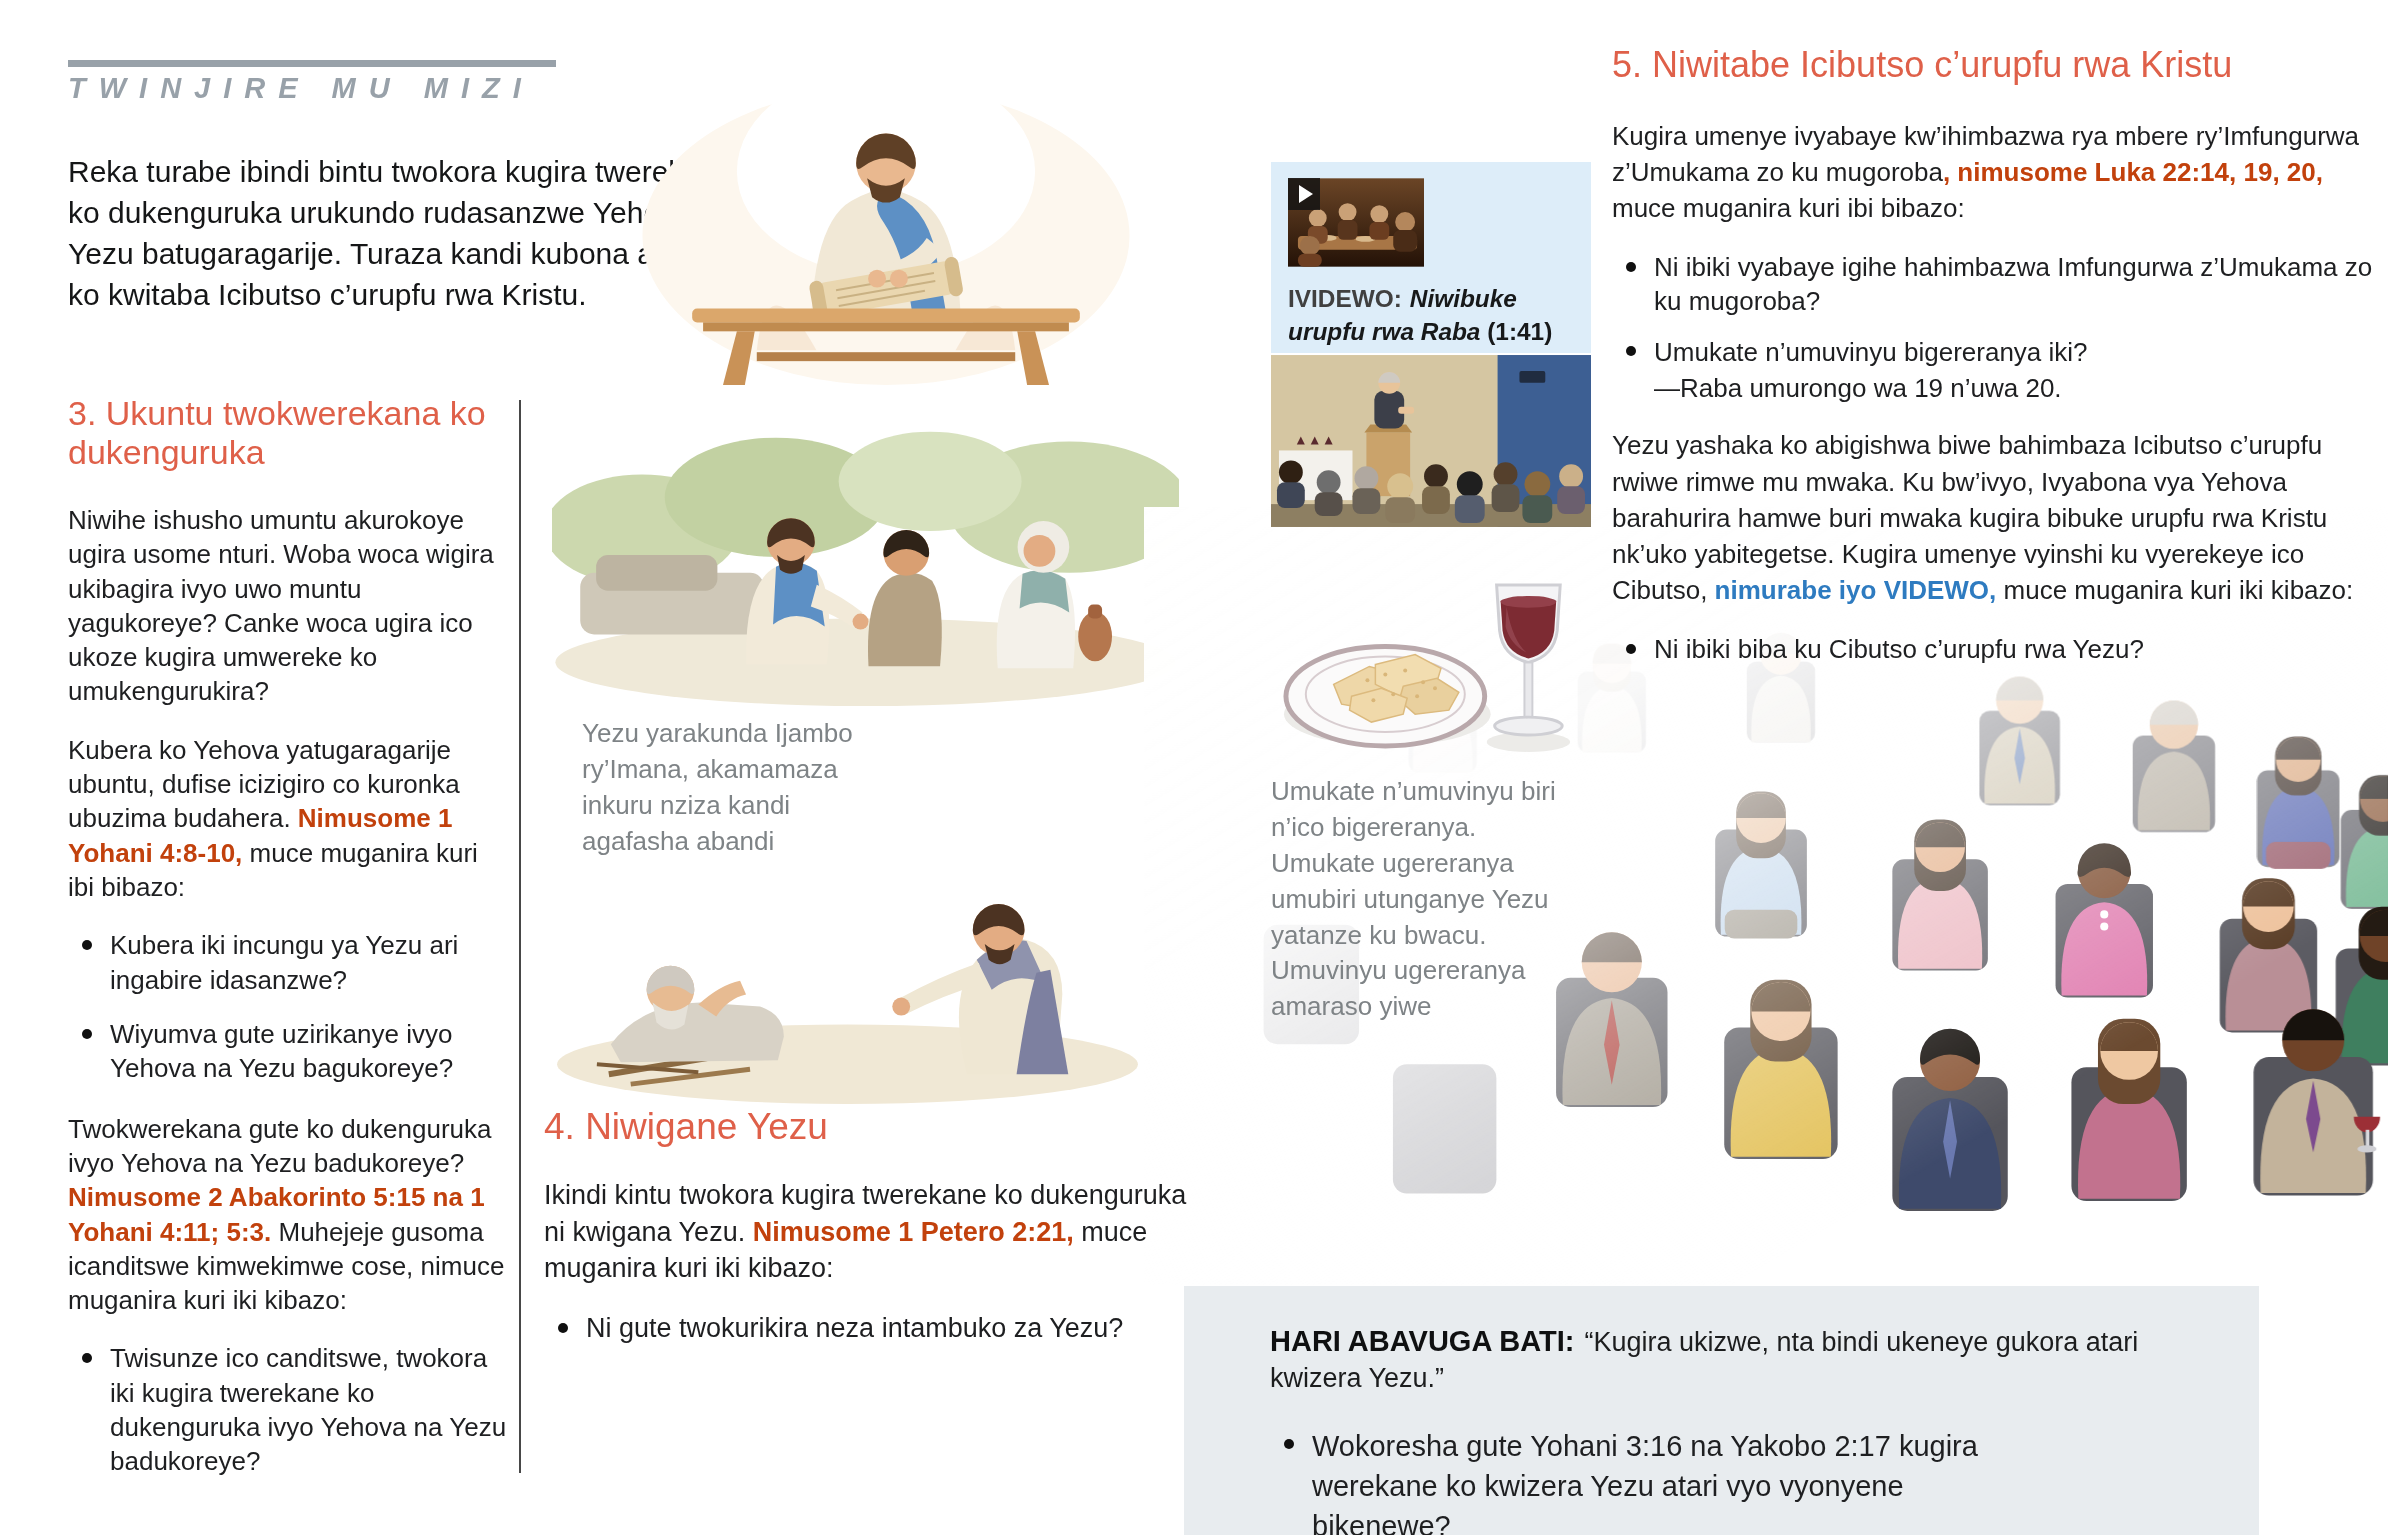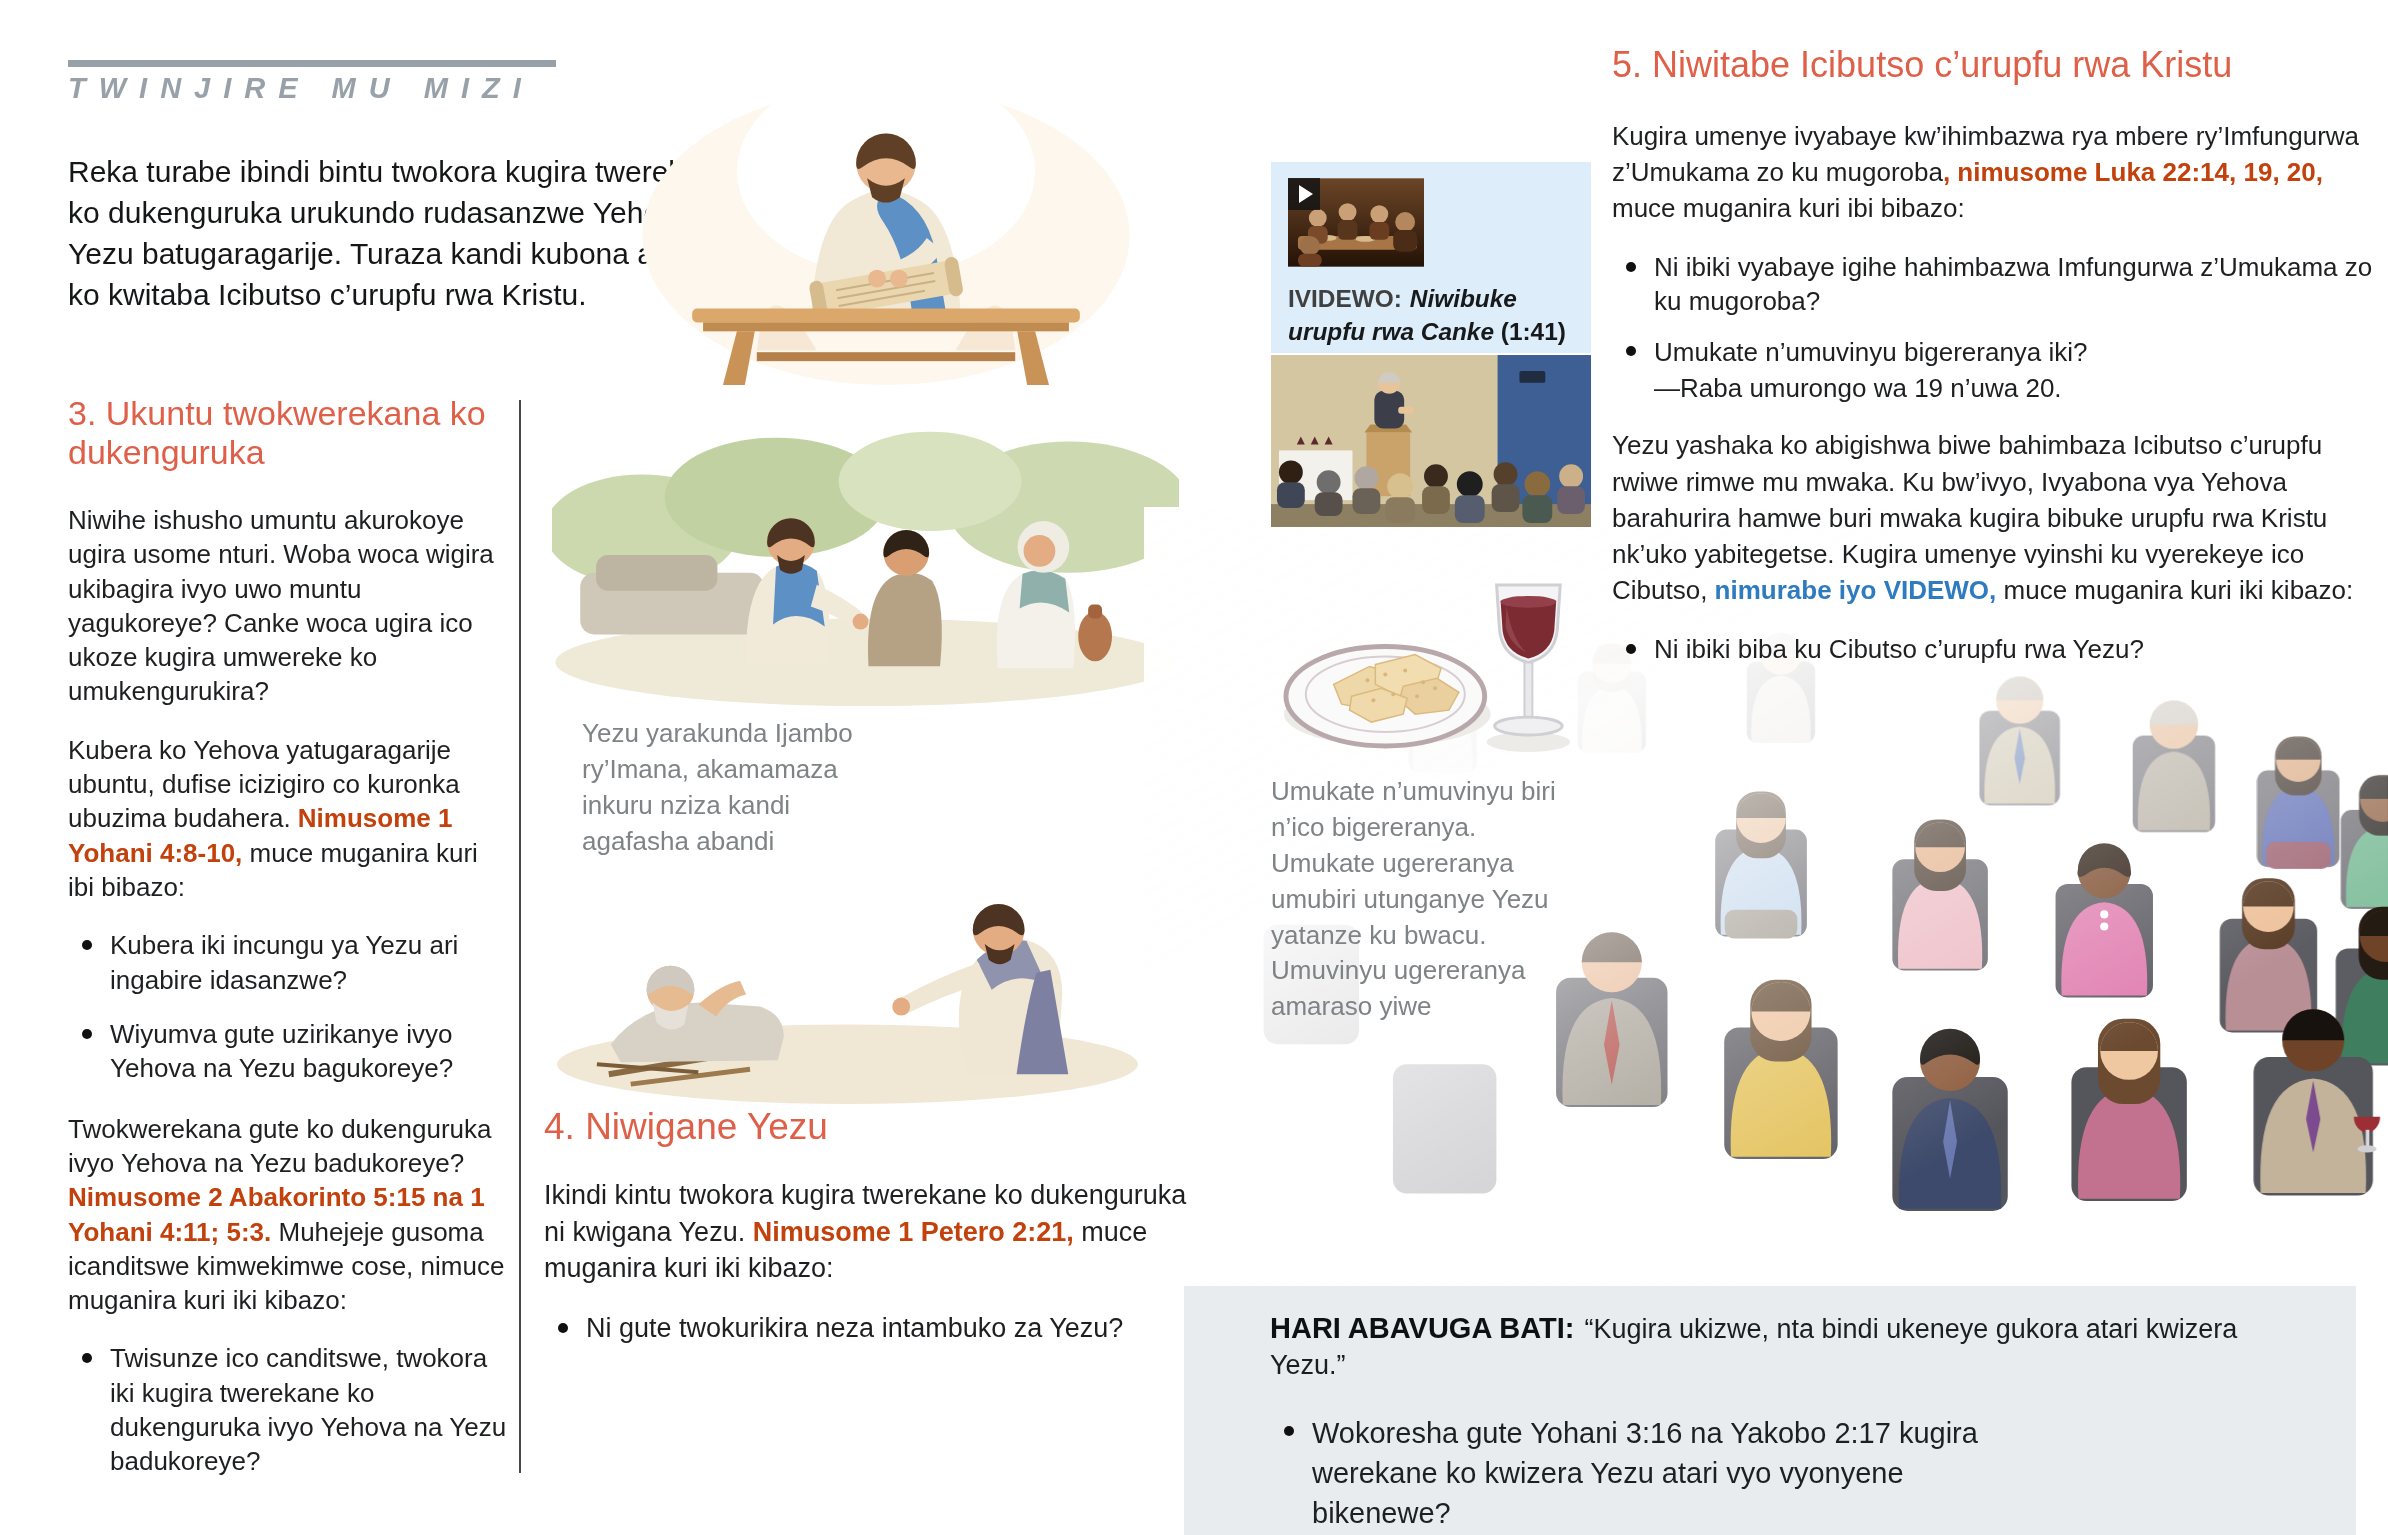--- a/index.html
+++ b/index.html
@@ -56,21 +56,21 @@
   .vtitle { font-style:italic; }
 
   .meeting-photo { left:1271px; top:355px; width:320px; height:172px; z-index:3; }
   .emblems { left:1276px; top:545px; width:318px; height:224px; z-index:3; }
   .emblem-caption { left:1271px; top:774px; width:300px; font-size:26px; line-height:1.38; color:#7e8386; z-index:3; }
 
   
   .congregation { left:1144px; top:507px; width:1244px; height:778px; z-index:0; }
 
   
-  .claim-box { left:1184px; top:1286px; width:1172px; height:250px; background:#e8ecef; z-index:2; padding:24px 60px 0 86px; }
+  .claim-box { left:1184px; top:1286px; width:1075px; height:250px; background:#e8ecef; z-index:2; padding:37px 60px 0 86px; }
   .claim-line { font-size:27px; line-height:1.3; color:#1c1d1e; }
   .claim-label { font-weight:700; font-size:29px; margin-right:10px; color:#0f1011; }
   .claim-box .bullets { margin-top:30px; width:776px; }
   .claim-box .bullets li { font-size:29px; line-height:1.38; margin-bottom:0; }
 
   svg { display:block; }
 </style>
 </head>
 <body>
 
@@ -213,21 +213,21 @@
       <circle cx="118" cy="44" r="10" fill="#b4875c"></circle>
         <rect x="106" y="52" width="24" height="22" rx="7" fill="#4a2c17"></rect>
       <circle cx="22" cy="68" r="10" fill="#9c7049"></circle>
         <rect x="10" y="76" width="24" height="13" rx="6" fill="#6e3f22"></rect>
     </svg>
     <div class="play-btn">
         <div class="play-tri"></div>
       </div>
   </div>
   <div class="vcap">
-    <span class="vlabel">IVIDEWO:</span><span class="vtitle">Niwibuke urupfu rwa Canke</span> <span>(1:41)</span>
+    <span class="vlabel">IVIDEWO:</span><span class="vtitle">Niwibuke urupfu rwa Raba</span> <span>(1:41)</span>
   </div>
 </div>
 
 <svg class="abs meeting-photo" viewBox="0 0 322 173">
   <rect width="322" height="173" fill="#d5c6a2"></rect>
   <rect x="228" y="0" width="94" height="173" fill="#3d5f93"></rect>
   <rect x="250" y="16" width="26" height="12" rx="2" fill="#202c40"></rect>
   <rect x="0" y="150" width="322" height="23" fill="#8d7f62"></rect>
   <rect x="8" y="96" width="74" height="50" fill="#f3f1ec"></rect>
   <path d="M26,90 l4,-8 4,8 z" fill="#5a2a2e"></path>

